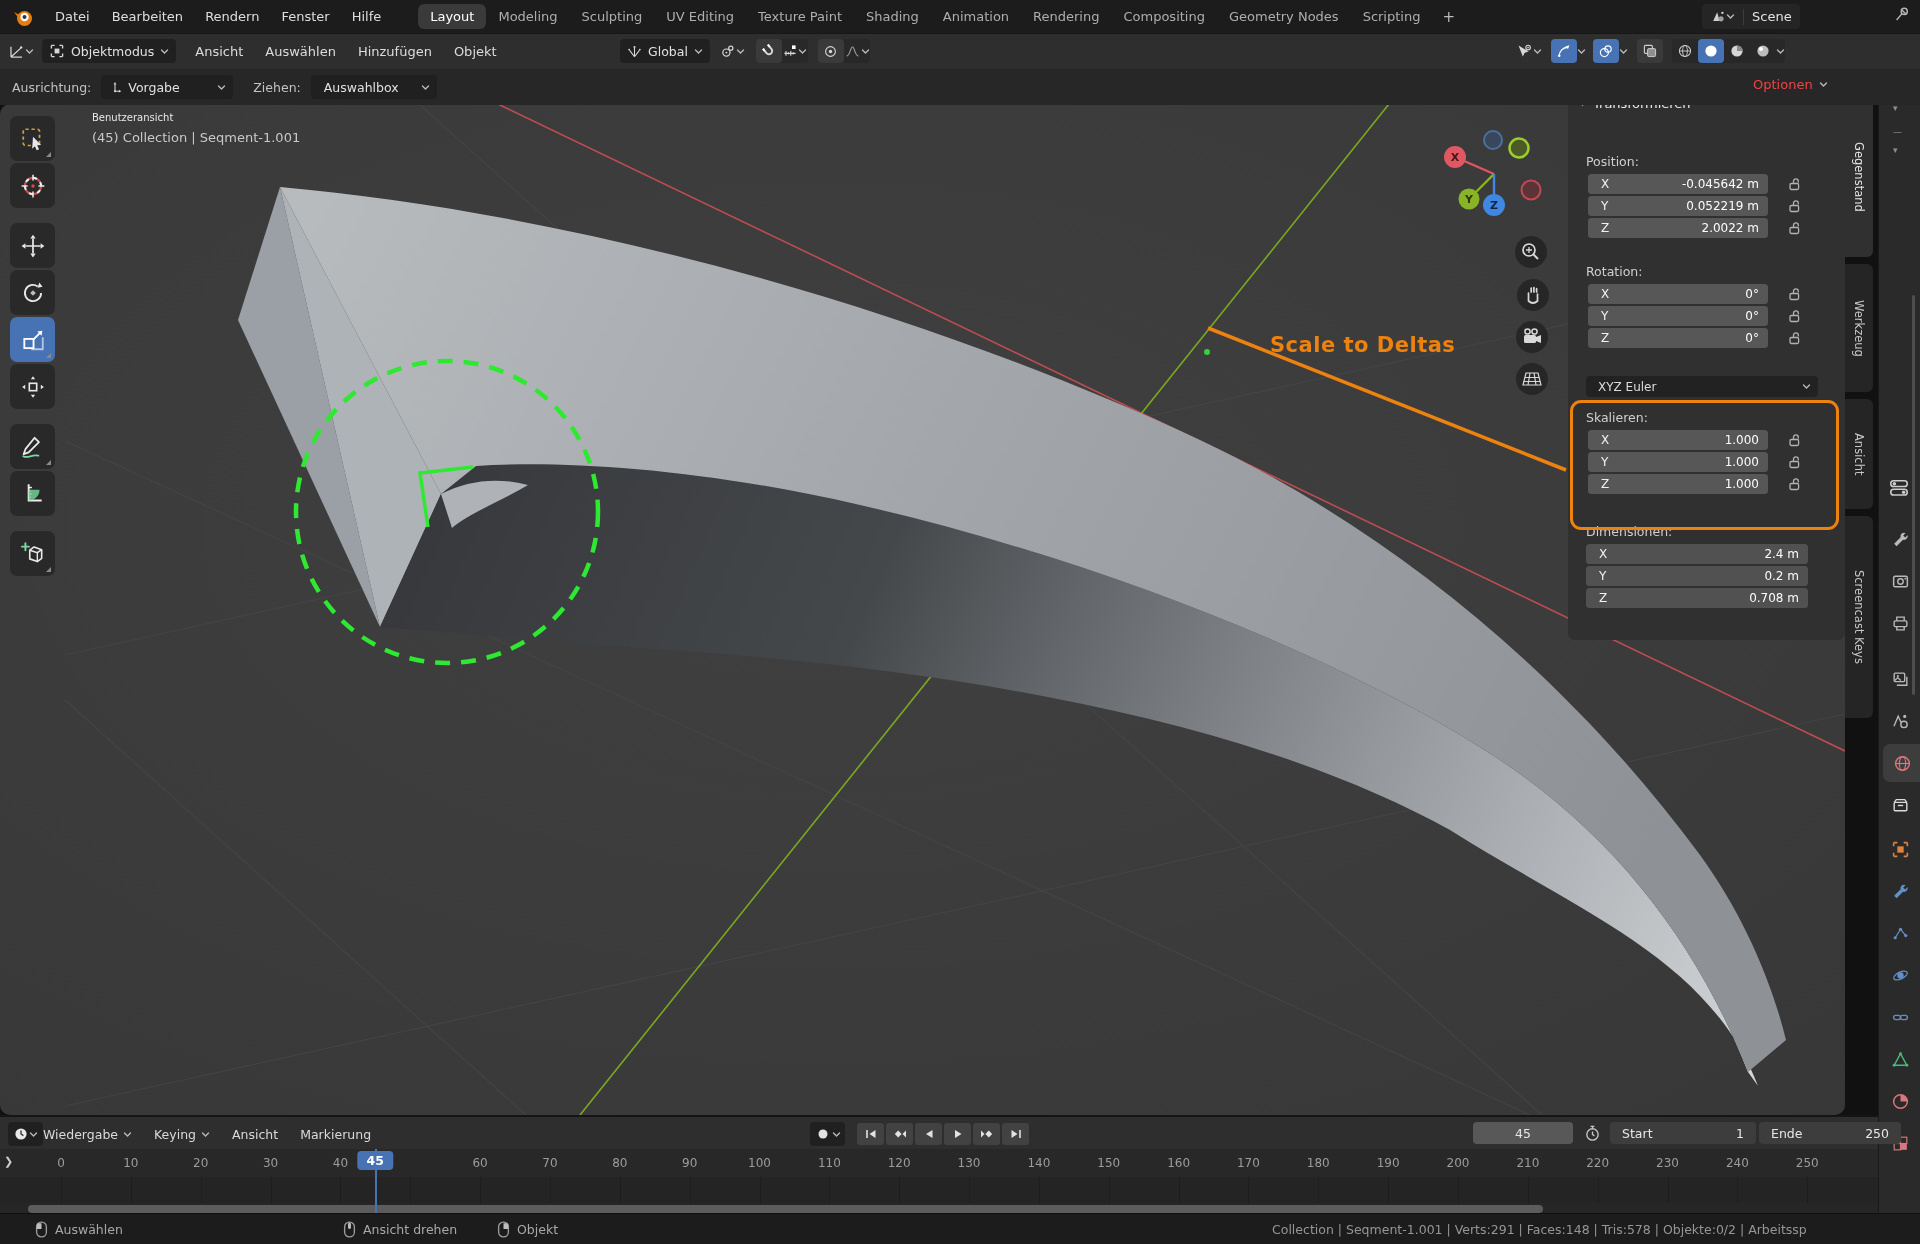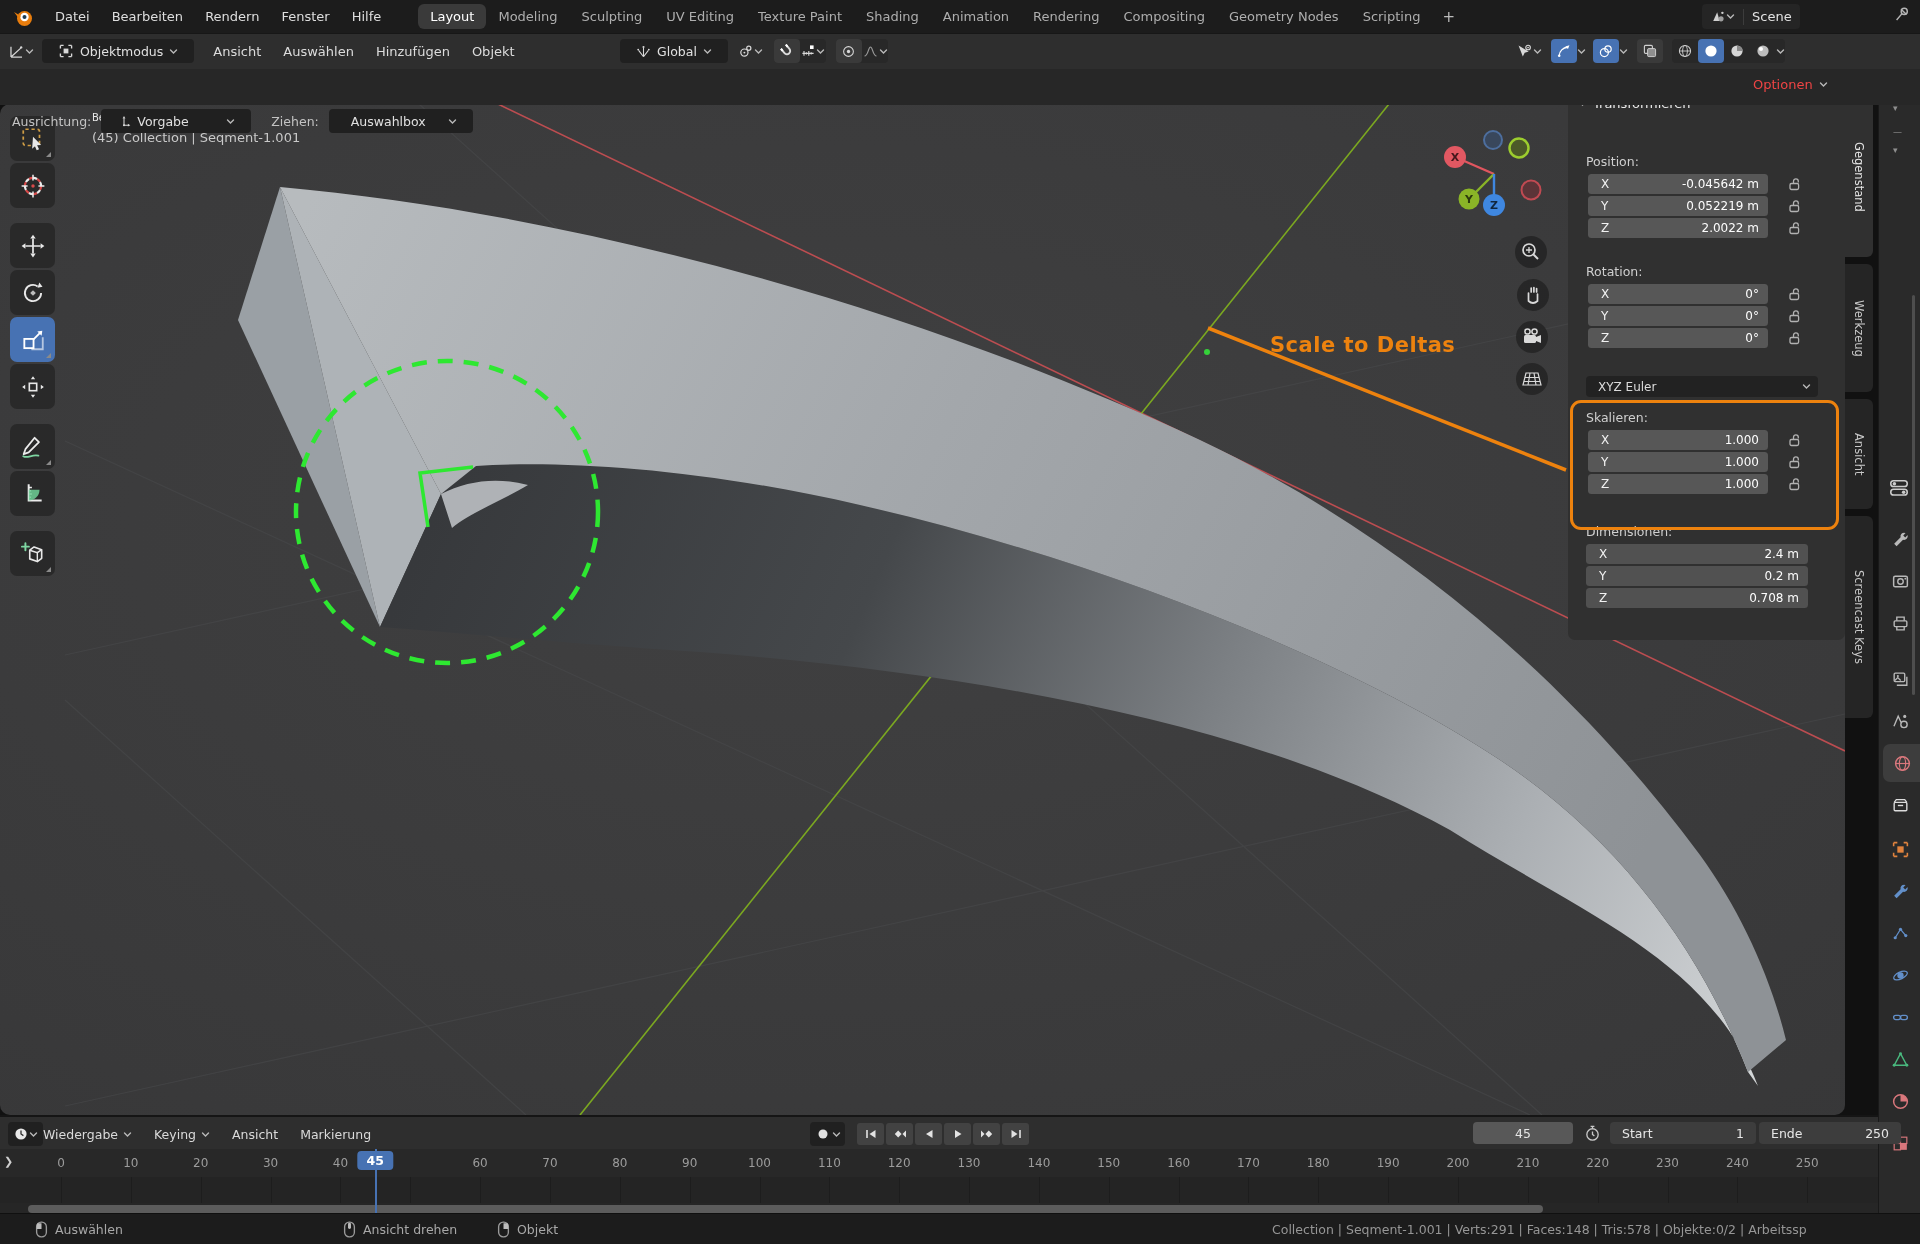--- a/index.html
+++ b/index.html
@@ -20,21 +20,21 @@
   .ws-plus{color:#bbb;font-size:15px;padding:0 10px;}
   #scene-widget{position:absolute;left:1702px;top:4px;height:25px;display:flex;align-items:center;
                 background:#252525;border-radius:4px;padding:0 8px;}
   #scene-widget .sep{width:1px;height:16px;background:#3c3c3c;margin:0 8px;}
   #scene-name{font-size:13px;color:#e2e2e2;}
   #pin-top{position:absolute;left:1893px;top:5px;}
 
   
   #hdr2{position:absolute;left:0;top:33px;width:1920px;height:35px;background:#2e2e2e;z-index:55;
         border-top:1px solid #171717;}
-  .pill{display:flex;align-items:center;background:#202020;border-radius:4px;height:24px;padding:0 16px;}
+  .pill{display:flex;align-items:center;background:#202020;border-radius:4px;height:24px;padding:0 7px;}
   .pill .lbl{font-size:12.5px;color:#e0e0e0;margin:0 6px;}
   .h2menu{font-size:13px;color:#dcdcdc;padding:0 11px;}
   .iconbtn{display:flex;align-items:center;justify-content:center;height:24px;min-width:26px;
            border-radius:4px;background:transparent;}
   .iconbtn.boxed{background:#3a3a3a;}
   .iconbtn.blue{background:#4772b3;}
   .seg{display:flex;align-items:center;background:#282828;border-radius:4px;height:24px;}
 
   
   #row3{position:absolute;left:0;top:68px;width:1920px;height:36px;background:#272727;z-index:50;
@@ -536,21 +536,21 @@
       <span class="caret-slot">
           <svg width="9" height="9" viewBox="0 0 9 9">
             <path d="M1.5 3 L4.5 6 L7.5 3" fill="none" stroke="#b8b8b8" stroke-width="1.4" stroke-linecap="round"></path>
           </svg>
         </span>
     </span>
   </div>
 </div>
 
 <div id="row3">
-  <div class="row" style="position:absolute;left:12px;top:6px;margin-top:34px;">
+  <div class="row" style="position:absolute;left:12px;top:6px;">
     <span class="ts-label">Ausrichtung:</span>
     <span class="pill" style="margin-left:10px;width:118px;justify-content:space-between;">
       <span class="row">
         <span>
           <svg width="14" height="14" viewBox="0 0 20 20">
               <path d="M10 16 V6 M10 16 H16" stroke="#d9d9d9" stroke-width="1.5" fill="none"></path>
               <path d="M10 3 L8 6.5 H12 Z M19 16 L15.5 14 V18 Z" fill="#d9d9d9"></path>
               <circle cx="10" cy="16" r="1.5" fill="#d9d9d9"></circle>
             </svg>
         </span>

